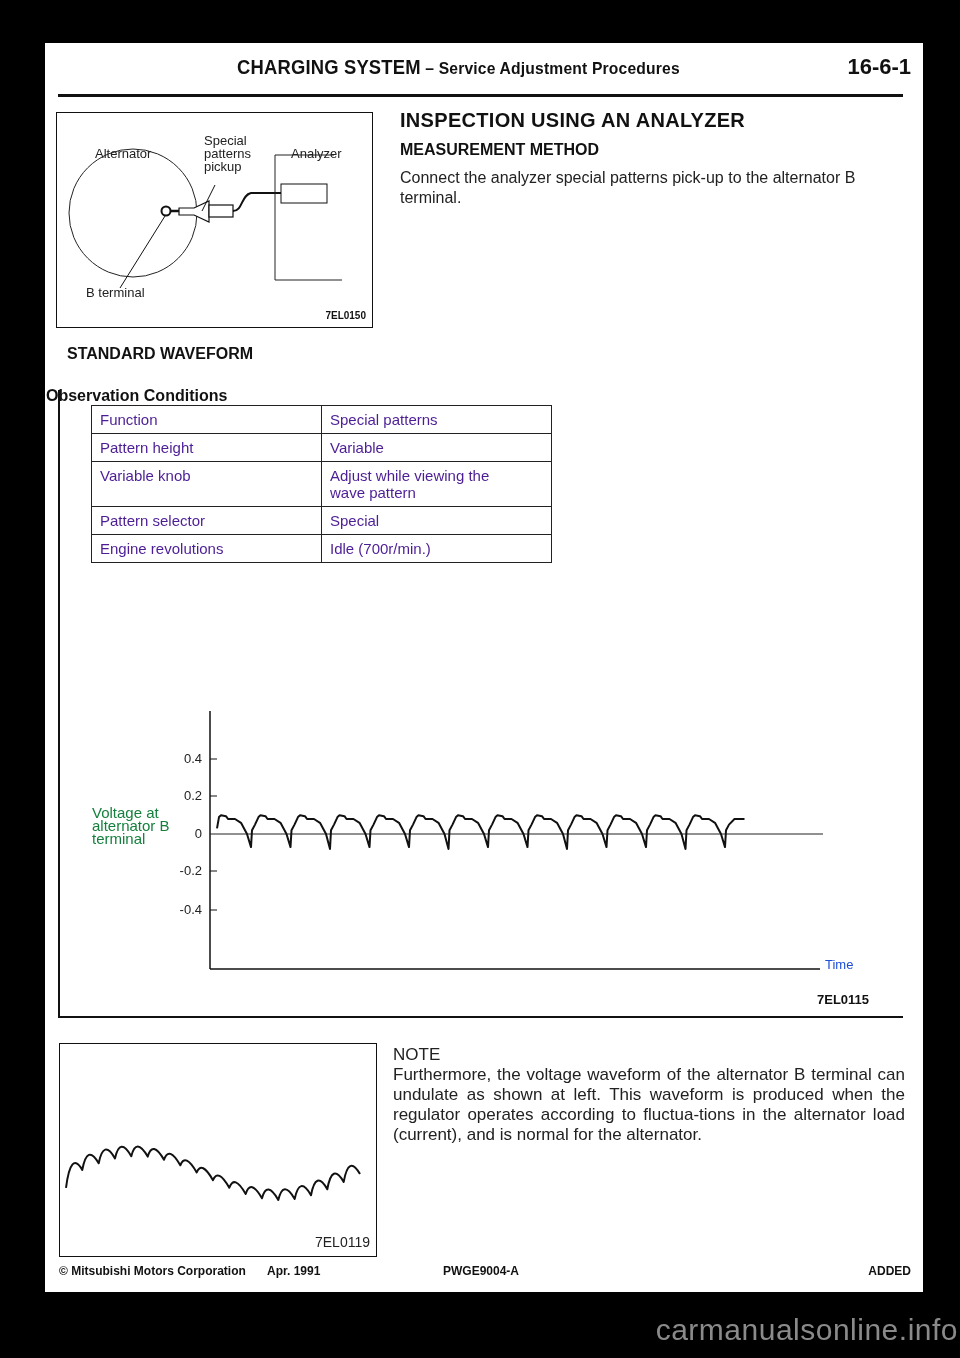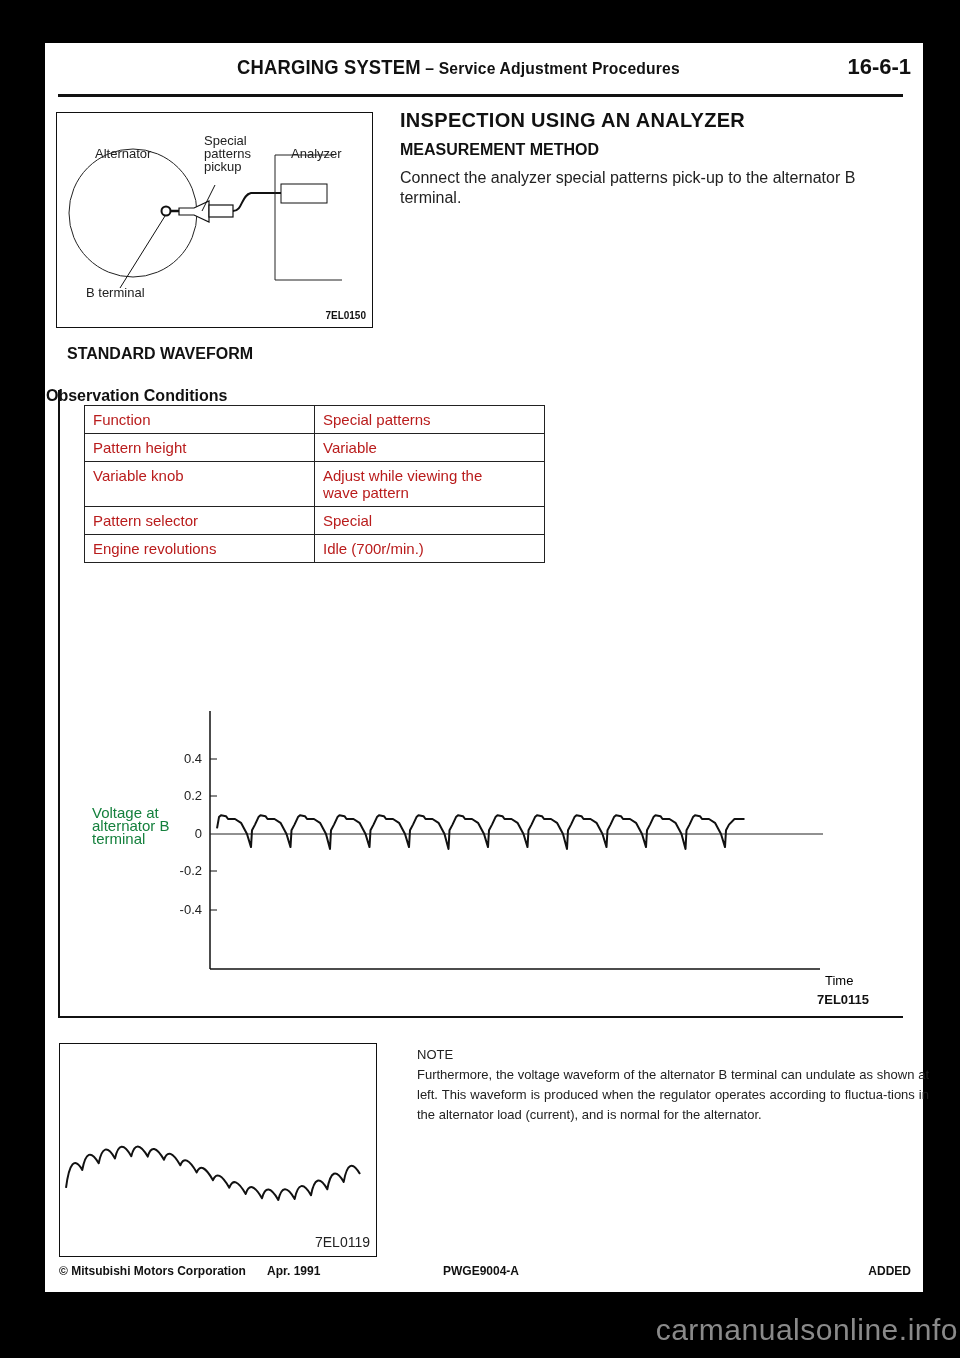--- a/index.html
+++ b/index.html
@@ -14,29 +14,29 @@
   .fig1 { left:11px; top:69px; width:317px; height:216px; border:1.5px solid #111; box-sizing:border-box; }
   .fig-label { font-size:13px; color:#222; white-space:nowrap; }
   .fig-code { font-size:10px; font-weight:bold;text-align:center; }
   .h1 { left:355px; top:66px; font-size:20px; font-weight:bold; letter-spacing:0.3px; }
   .h2 { left:355px; top:98px; font-size:16px; font-weight:bold; }
   .para { left:355px; top:125px; width:512px; font-size:16px; line-height:20px; color:#222; }
   .h1b { left:1px; top:302px; font-size:16px; font-weight:bold;margin-left:21px; }
   .h2b { left:1px; top:344px; font-size:16px; font-weight:bold; }
   .bracket-v { left:13px; top:347px; width:1.5px; height:627px; background:#111; }
   .bracket-h { left:13px; top:973px; width:845px; height:2px; background:#111; }
-  table.cond { position:absolute; left:39px; top:362px; width:461px; border-collapse:collapse; font-size:15px; color:#b91c1c; }
+  table.cond { position:absolute; left:46px; top:362px; width:461px; border-collapse:collapse; font-size:15px; color:#4c1d95; }
   table.cond td { border:1.5px solid #222; padding:5px 9px 5px 8px; vertical-align:top; line-height:17px; }
   table.cond td.k { width:212px; }
   .ytl { font-size:13px; color:#222; text-align:right; width:40px; }
   .ylab { left:47px; top:763px; font-size:15px; line-height:13px; color:#15803d; }
-  .time-lab { left:780px; top:914px; font-size:13px; color:#000000;margin-top:16px; }
+  .time-lab { left:780px; top:914px; font-size:13px; color:#1d4ed8; }
   .code2 { left:772px; top:949px; font-size:13px; font-weight:bold; }
   .fig2 { left:14px; top:1000px; width:318px; height:214px; border:1.5px solid #111; box-sizing:border-box; }
-  .note { left:372px; top:1002px; width:512px; font-size:13px; line-height:20px; color:#222; text-align:justify; }
+  .note { left:348px; top:1002px; width:512px; font-size:17px; line-height:20px; color:#222; text-align:justify; }
   .foot { font-size:12px; font-weight:bold; top:1221px; white-space:nowrap; }
   .watermark { position:absolute; right:2px; top:1313px; font-size:30px; color:#8a8a8a; letter-spacing:0.5px; }
 </style>
 </head>
 <body>
 
 <div class="page">
 
   <div class="abs hdr-title">
     <span>CHARGING SYSTEM</span><span class="sub"> – </span><span class="sub">Service Adjustment Procedures</span>

